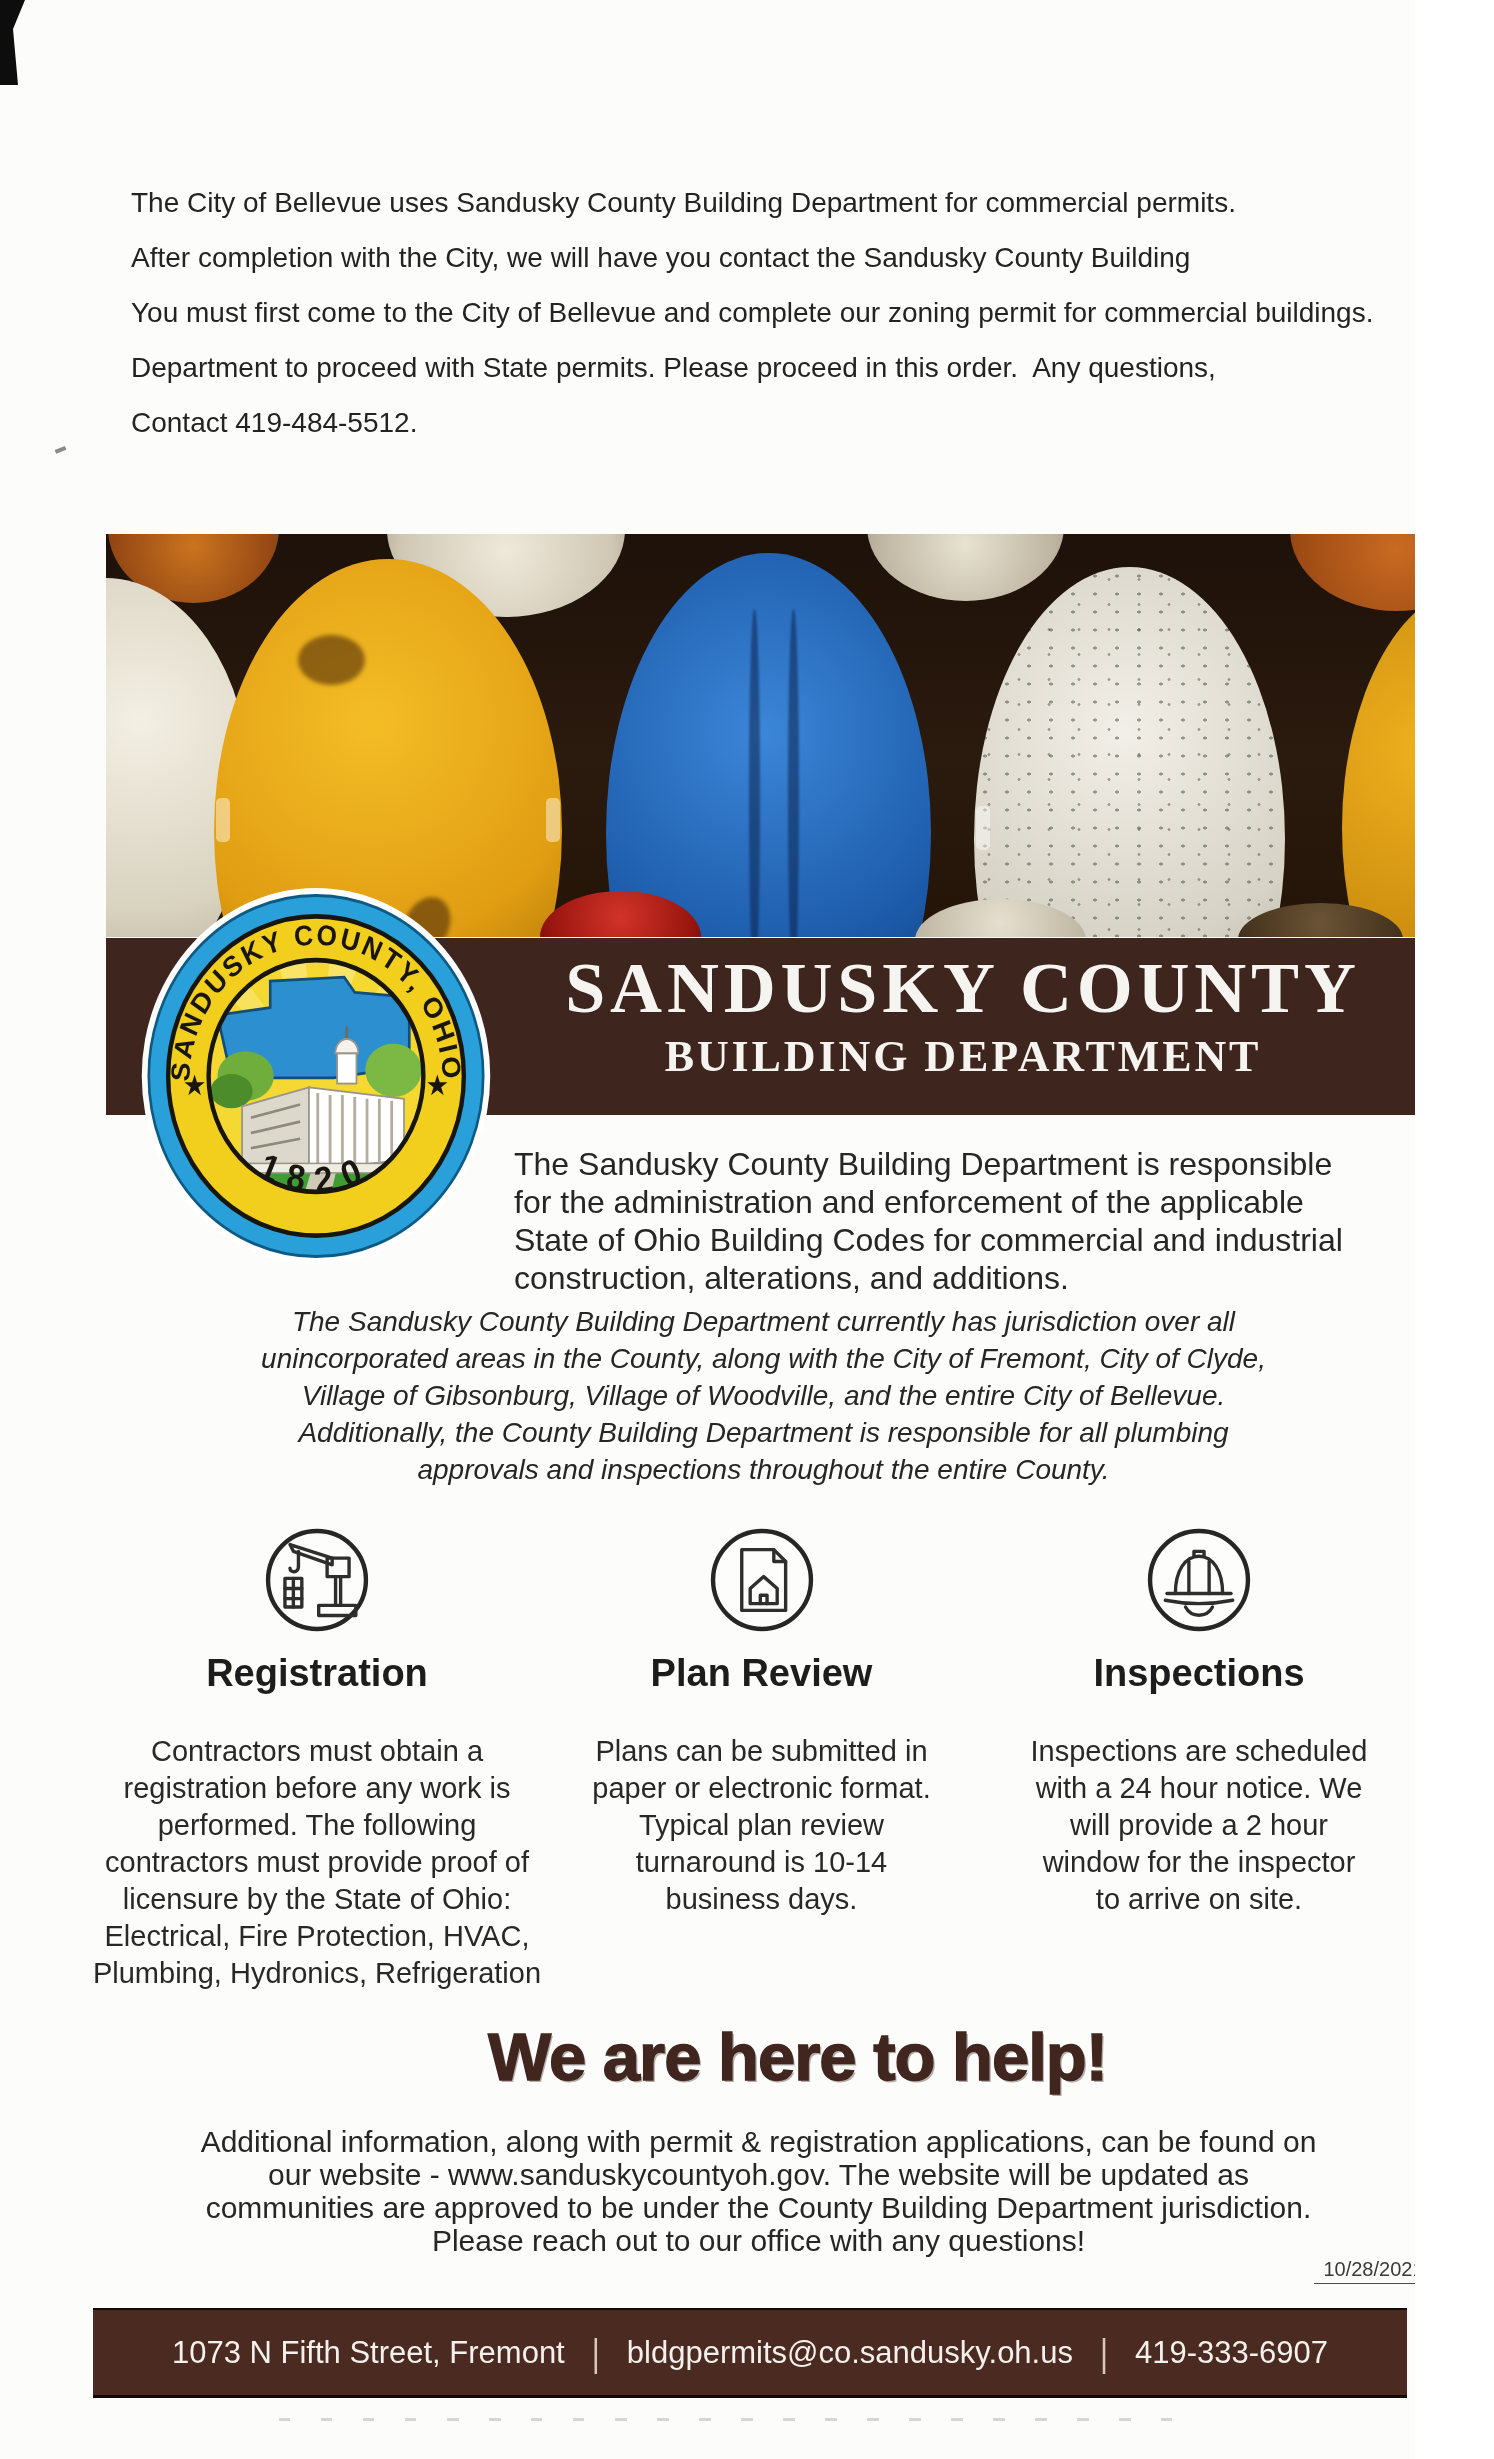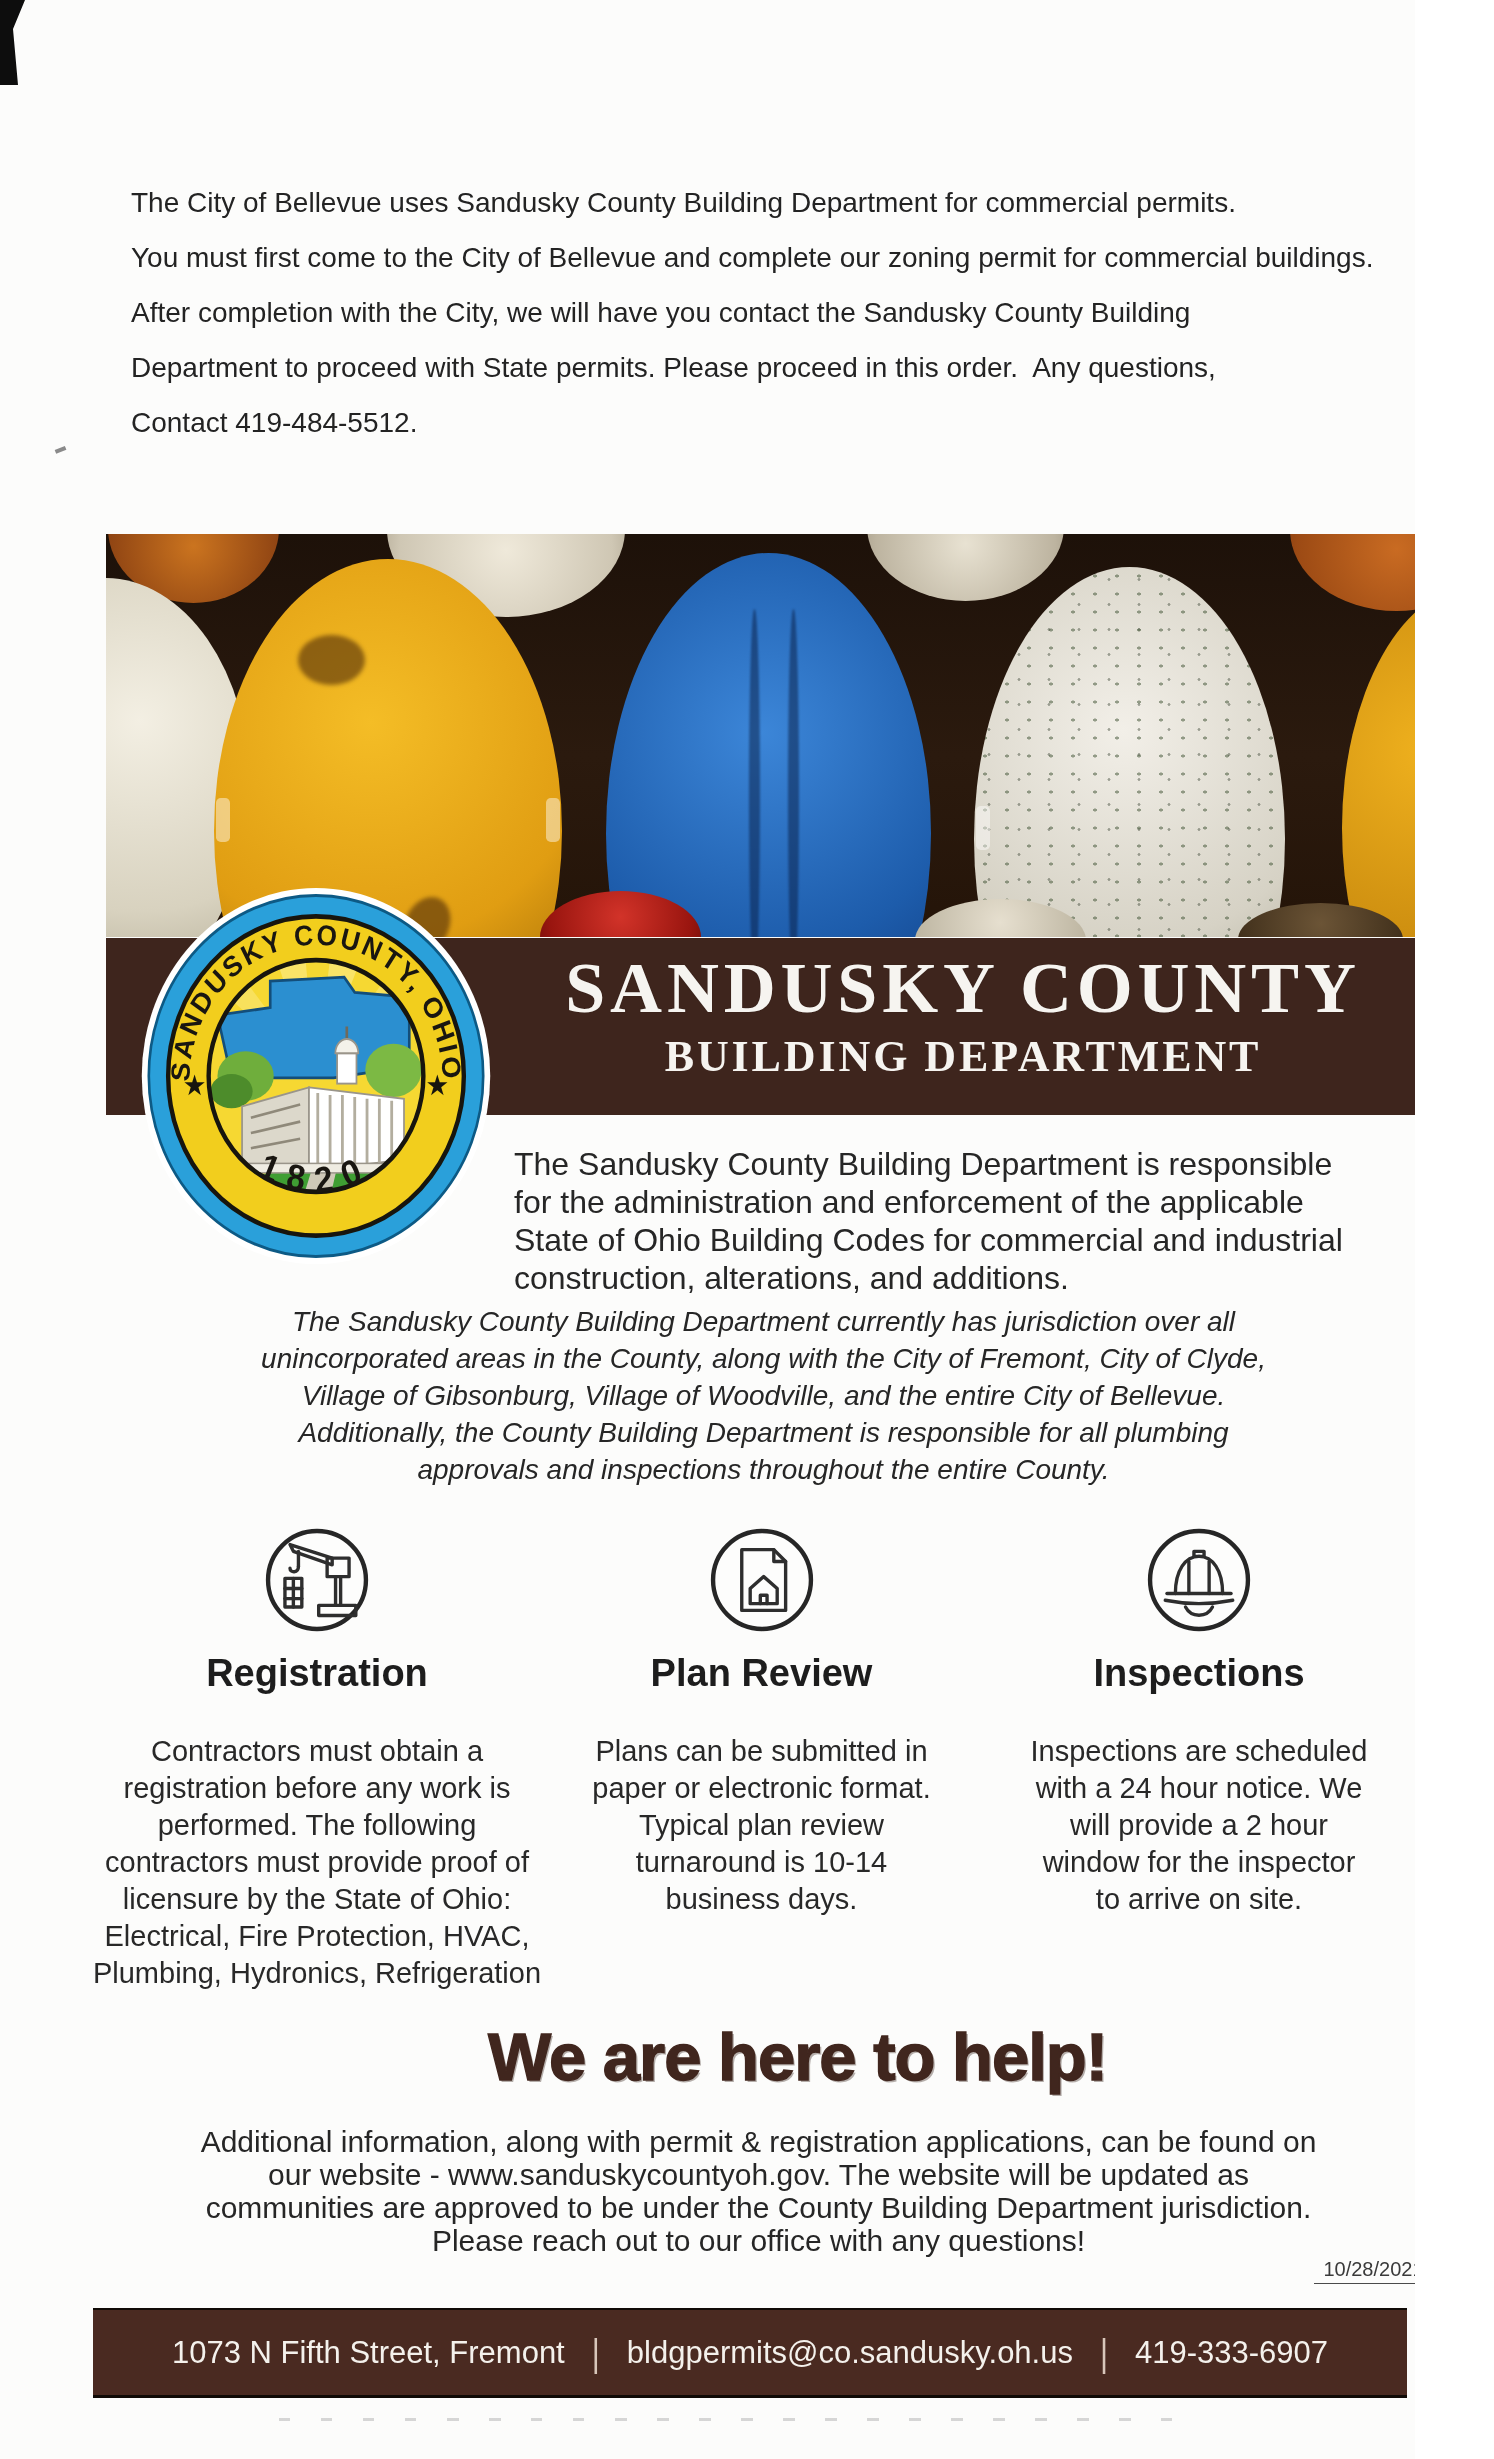--- a/index.html
+++ b/index.html
@@ -88,22 +88,22 @@
 
 <div class="page">
 
   <div class="scan-corner-tl"></div>
   <div class="scan-edge-right"></div>
   <div class="scan-dash-left"></div>
   <div class="scan-smudge-bottom"></div>
 
   <section class="letter">
       <div class="line">The City of Bellevue uses Sandusky County Building Department for commercial permits.</div>
+      <div class="line">After completion with the City, we will have you contact the Sandusky County Building</div>
       <div class="line">You must first come to the City of Bellevue and complete our zoning permit for commercial buildings.</div>
-      <div class="line">After completion with the City, we will have you contact the Sandusky County Building</div>
       <div class="line">Department to proceed with State permits. Please proceed in this order.  Any questions,</div>
       <div class="line">Contact 419-484-5512.</div>
     </section>
 
   <section class="photo">
     <div class="hat hat-top-1"></div>
     <div class="hat hat-top-2"></div>
     <div class="hat hat-top-3"></div>
     <div class="hat hat-top-4"></div>
     <div class="hat hat-left"></div>

